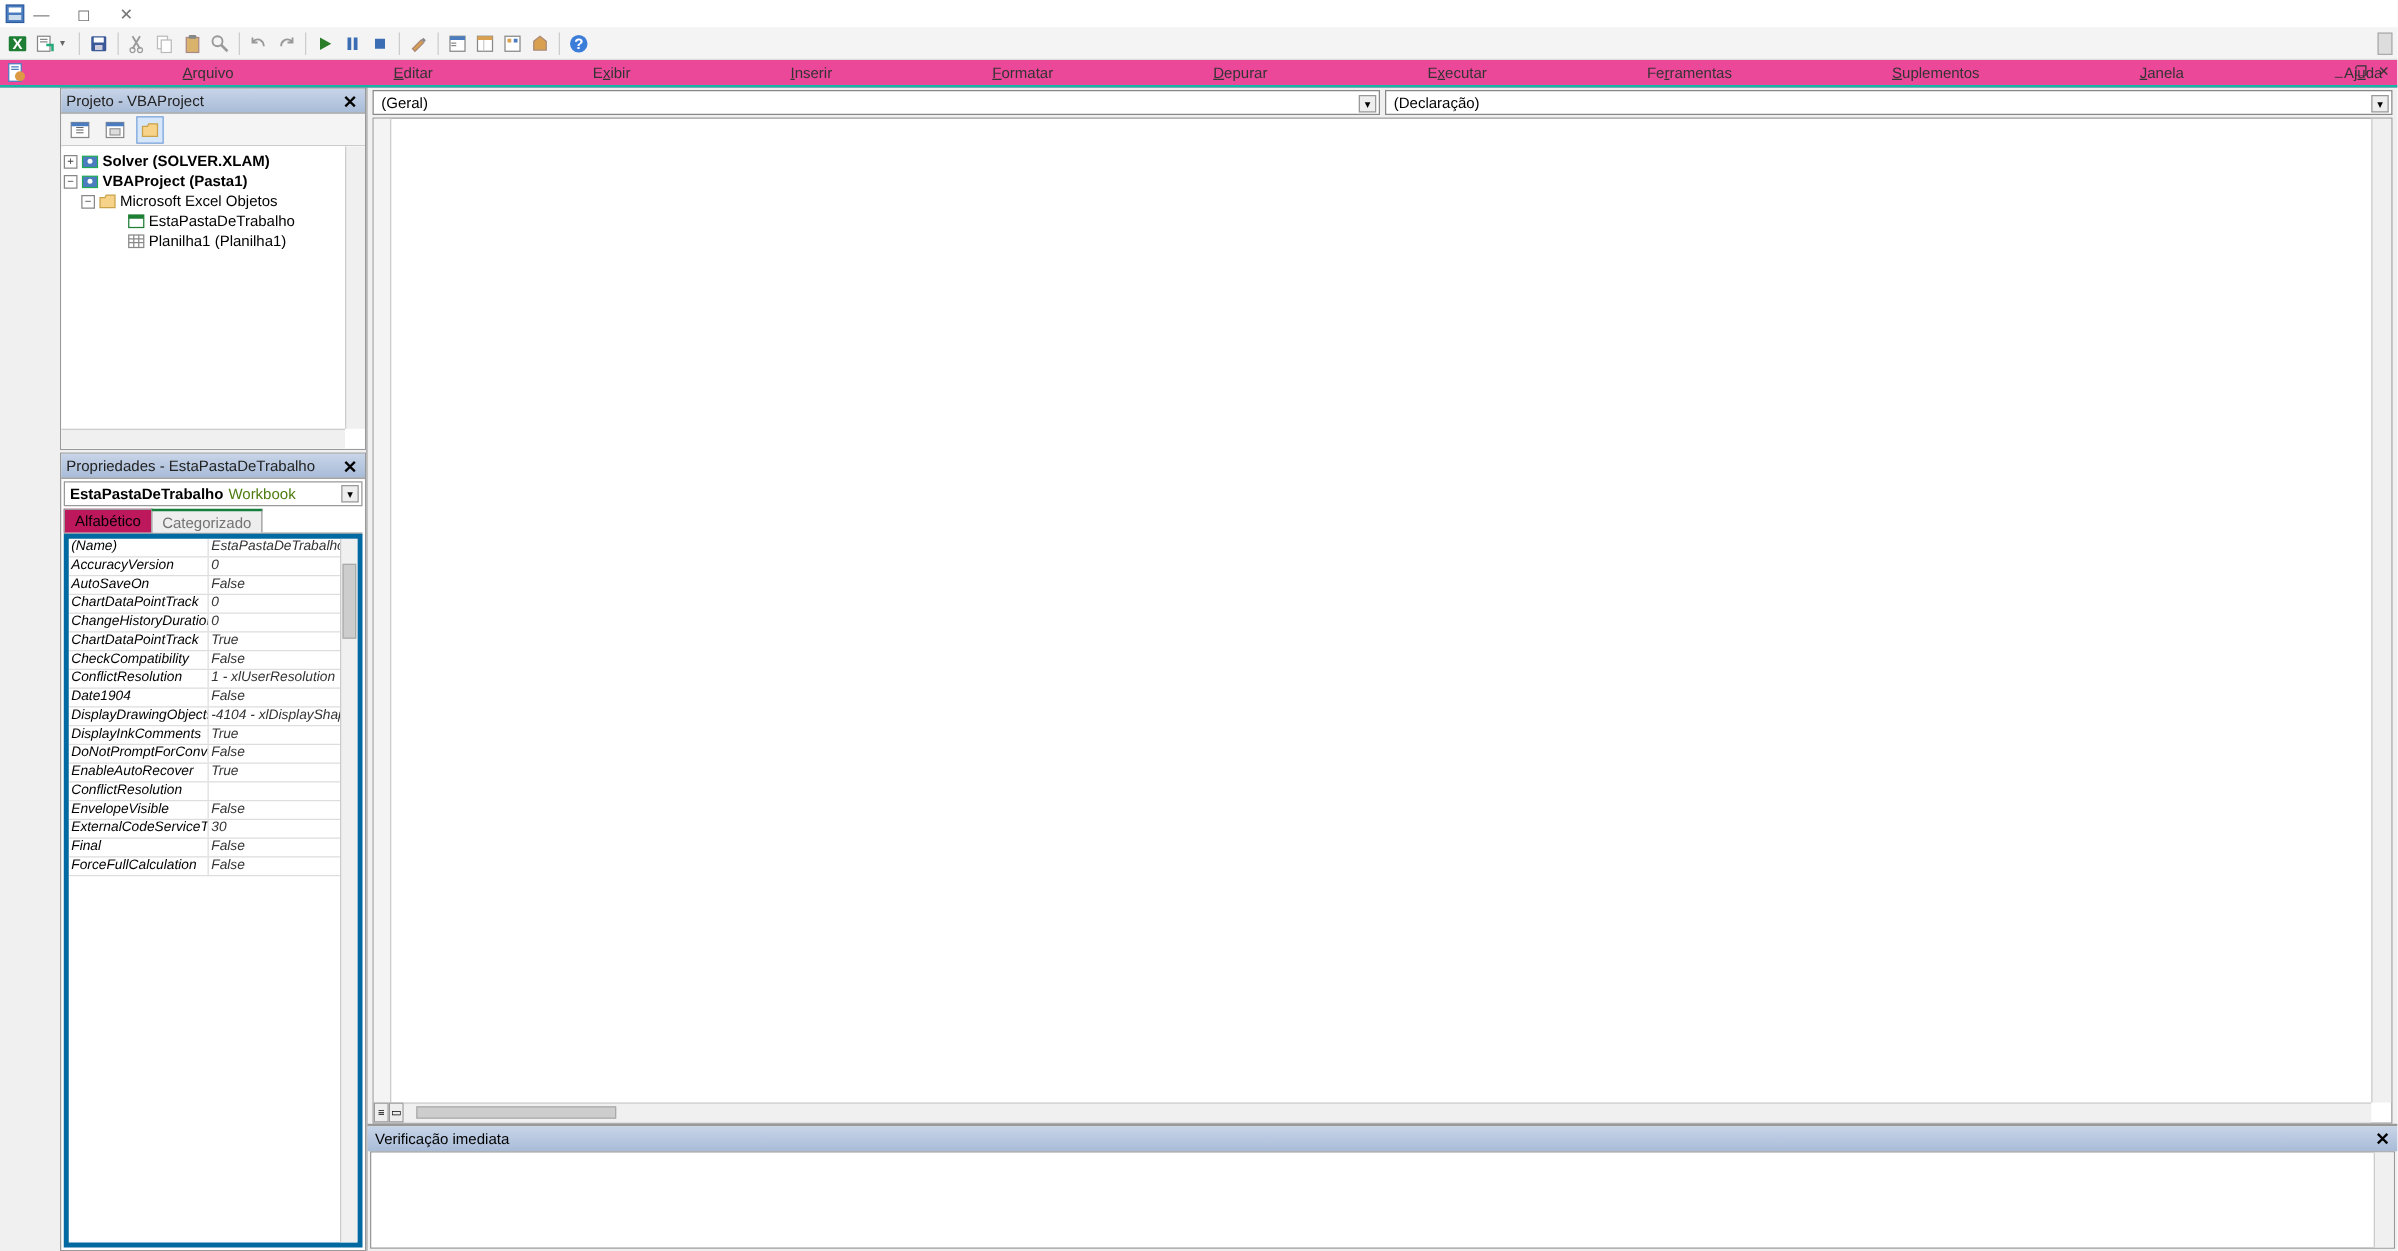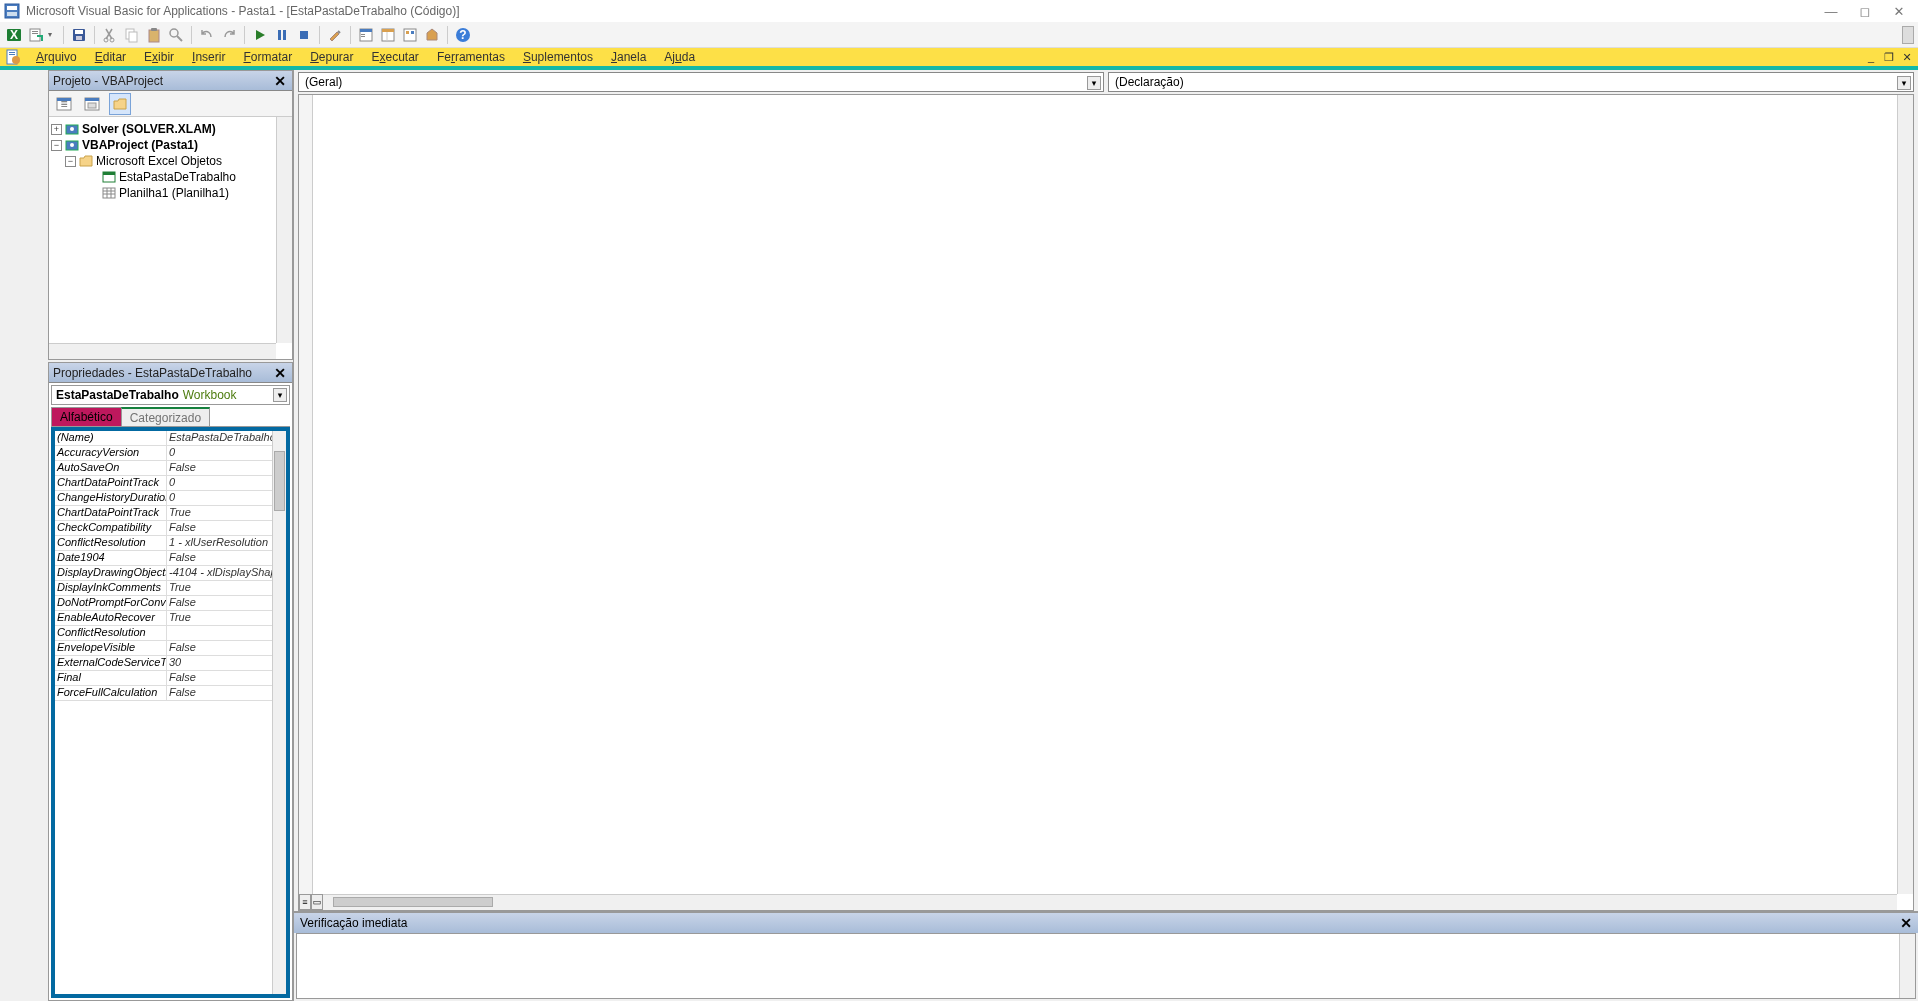--- a/index.html
+++ b/index.html
@@ -13,21 +13,21 @@
 .winbtn { width:14px; height:14px; display:flex; align-items:center; justify-content:center; color:#777; font-size:13px; }
 
 
 .toolbar { height:26px; background:#f4f4f4; border-bottom:1px solid #ddd; display:flex; align-items:center; padding:0 4px; gap:2px; position:relative; }
 .tb-btn { width:20px; height:20px; display:flex; align-items:center; justify-content:center; border:1px solid transparent; }
 .tb-sep { width:1px; height:18px; background:#ccc; margin:0 3px; }
 .tb-spacer { flex:1; }
 .tb-drop { width:12px; height:18px; background:#ddd; border:1px solid #aaa; }
 
 
-.menubar { height:22px; background:#fde047; display:flex; align-items:center; padding:0 4px; gap:2px; border-bottom:4px solid #14b8a6; position:relative; }
+.menubar { height:22px; background:#ec4899; display:flex; align-items:center; padding:0 4px; gap:2px; border-bottom:2px solid #14b8a6; position:relative;justify-content:space-between; }
 .menubar .app-icon2 { width:18px; height:18px; margin-right:4px; display:flex; align-items:center; justify-content:center; }
 .menu-item { padding:2px 8px; color:#333; }
 .menu-item u { text-decoration:underline; }
 .mdi-btns { position:absolute; right:4px; top:2px; display:flex; gap:4px; }
 .mdi-btn { width:14px; height:14px; font-size:11px; color:#333; display:flex; align-items:center; justify-content:center; }
 
 
 .workspace { display:flex; height:calc(1001px - 22px - 26px - 22px);margin-left:48px; }
 .left-col { width:246px; display:flex; flex-direction:column; border-right:1px solid #999; }
 .right-col { flex:1; display:flex; flex-direction:column; }
@@ -76,40 +76,39 @@
 .combo-text { font-weight:normal; }
 .code-body { flex:1; background:#fff; border:1px solid #999; margin:0 4px; position:relative; }
 .code-margin { position:absolute; left:0; top:0; bottom:16px; width:14px; background:#f4f4f4; border-right:1px solid #ccc; }
 .code-vsb { position:absolute; right:0; top:0; bottom:16px; width:16px; background:#f0f0f0; border-left:1px solid #ccc; }
 .code-hsb { position:absolute; left:24px; right:16px; bottom:0; height:16px; background:#f0f0f0; border-top:1px solid #ccc; }
 .code-hsb .hthumb { position:absolute; left:10px; top:2px; width:160px; height:10px; background:#cdcdcd; border:1px solid #aaa; }
 .view-btns { position:absolute; left:0; bottom:0; height:16px; display:flex; }
 .view-btn { width:12px; height:16px; border:1px solid #999; background:#eee; font-size:9px; line-height:14px; text-align:center; }
 
 
-.immediate { height:90px; display:flex; flex-direction:column; border-top:2px solid #999; }
+.immediate { height:102px; display:flex; flex-direction:column; border-top:2px solid #999; }
 .imm-header { height:20px; background:linear-gradient(#c8d4e8,#a8bcd8); display:flex; align-items:center; padding:0 6px; }
 .imm-header .close-x { margin-left:auto; font-weight:bold; font-size:14px; }
 .imm-body { flex:1; background:#fff; border:1px solid #999; margin:0 2px 2px 2px; position:relative; }
 .imm-vsb { position:absolute; right:0; top:0; bottom:0; width:16px; background:#f0f0f0; border-left:1px solid #ccc; }
 
 svg { display:block; }
 </style>
 </head>
 <body>
 
 <div class="titlebar">
   <span class="app-icon">
     <svg width="16" height="16">
         <rect x="1" y="1" width="14" height="14" fill="#4a7cbf" stroke="#2a5a9f"></rect>
         <rect x="3" y="3" width="10" height="4" fill="#fff"></rect>
         <rect x="3" y="9" width="10" height="4" fill="#cde"></rect>
       </svg>
   </span>
-  <span class="title-text">Microsoft Visual Basic for Applications - Pasta1 - [EstaPastaDeTrabalho (Código)]</span>
   <div class="winbtns">
     <div class="winbtn">—</div>
     <div class="winbtn">◻</div>
     <div class="winbtn">✕</div>
   </div>
 </div>
 
 <div class="toolbar">
   <div class="tb-btn">
       <svg width="16" height="16">

